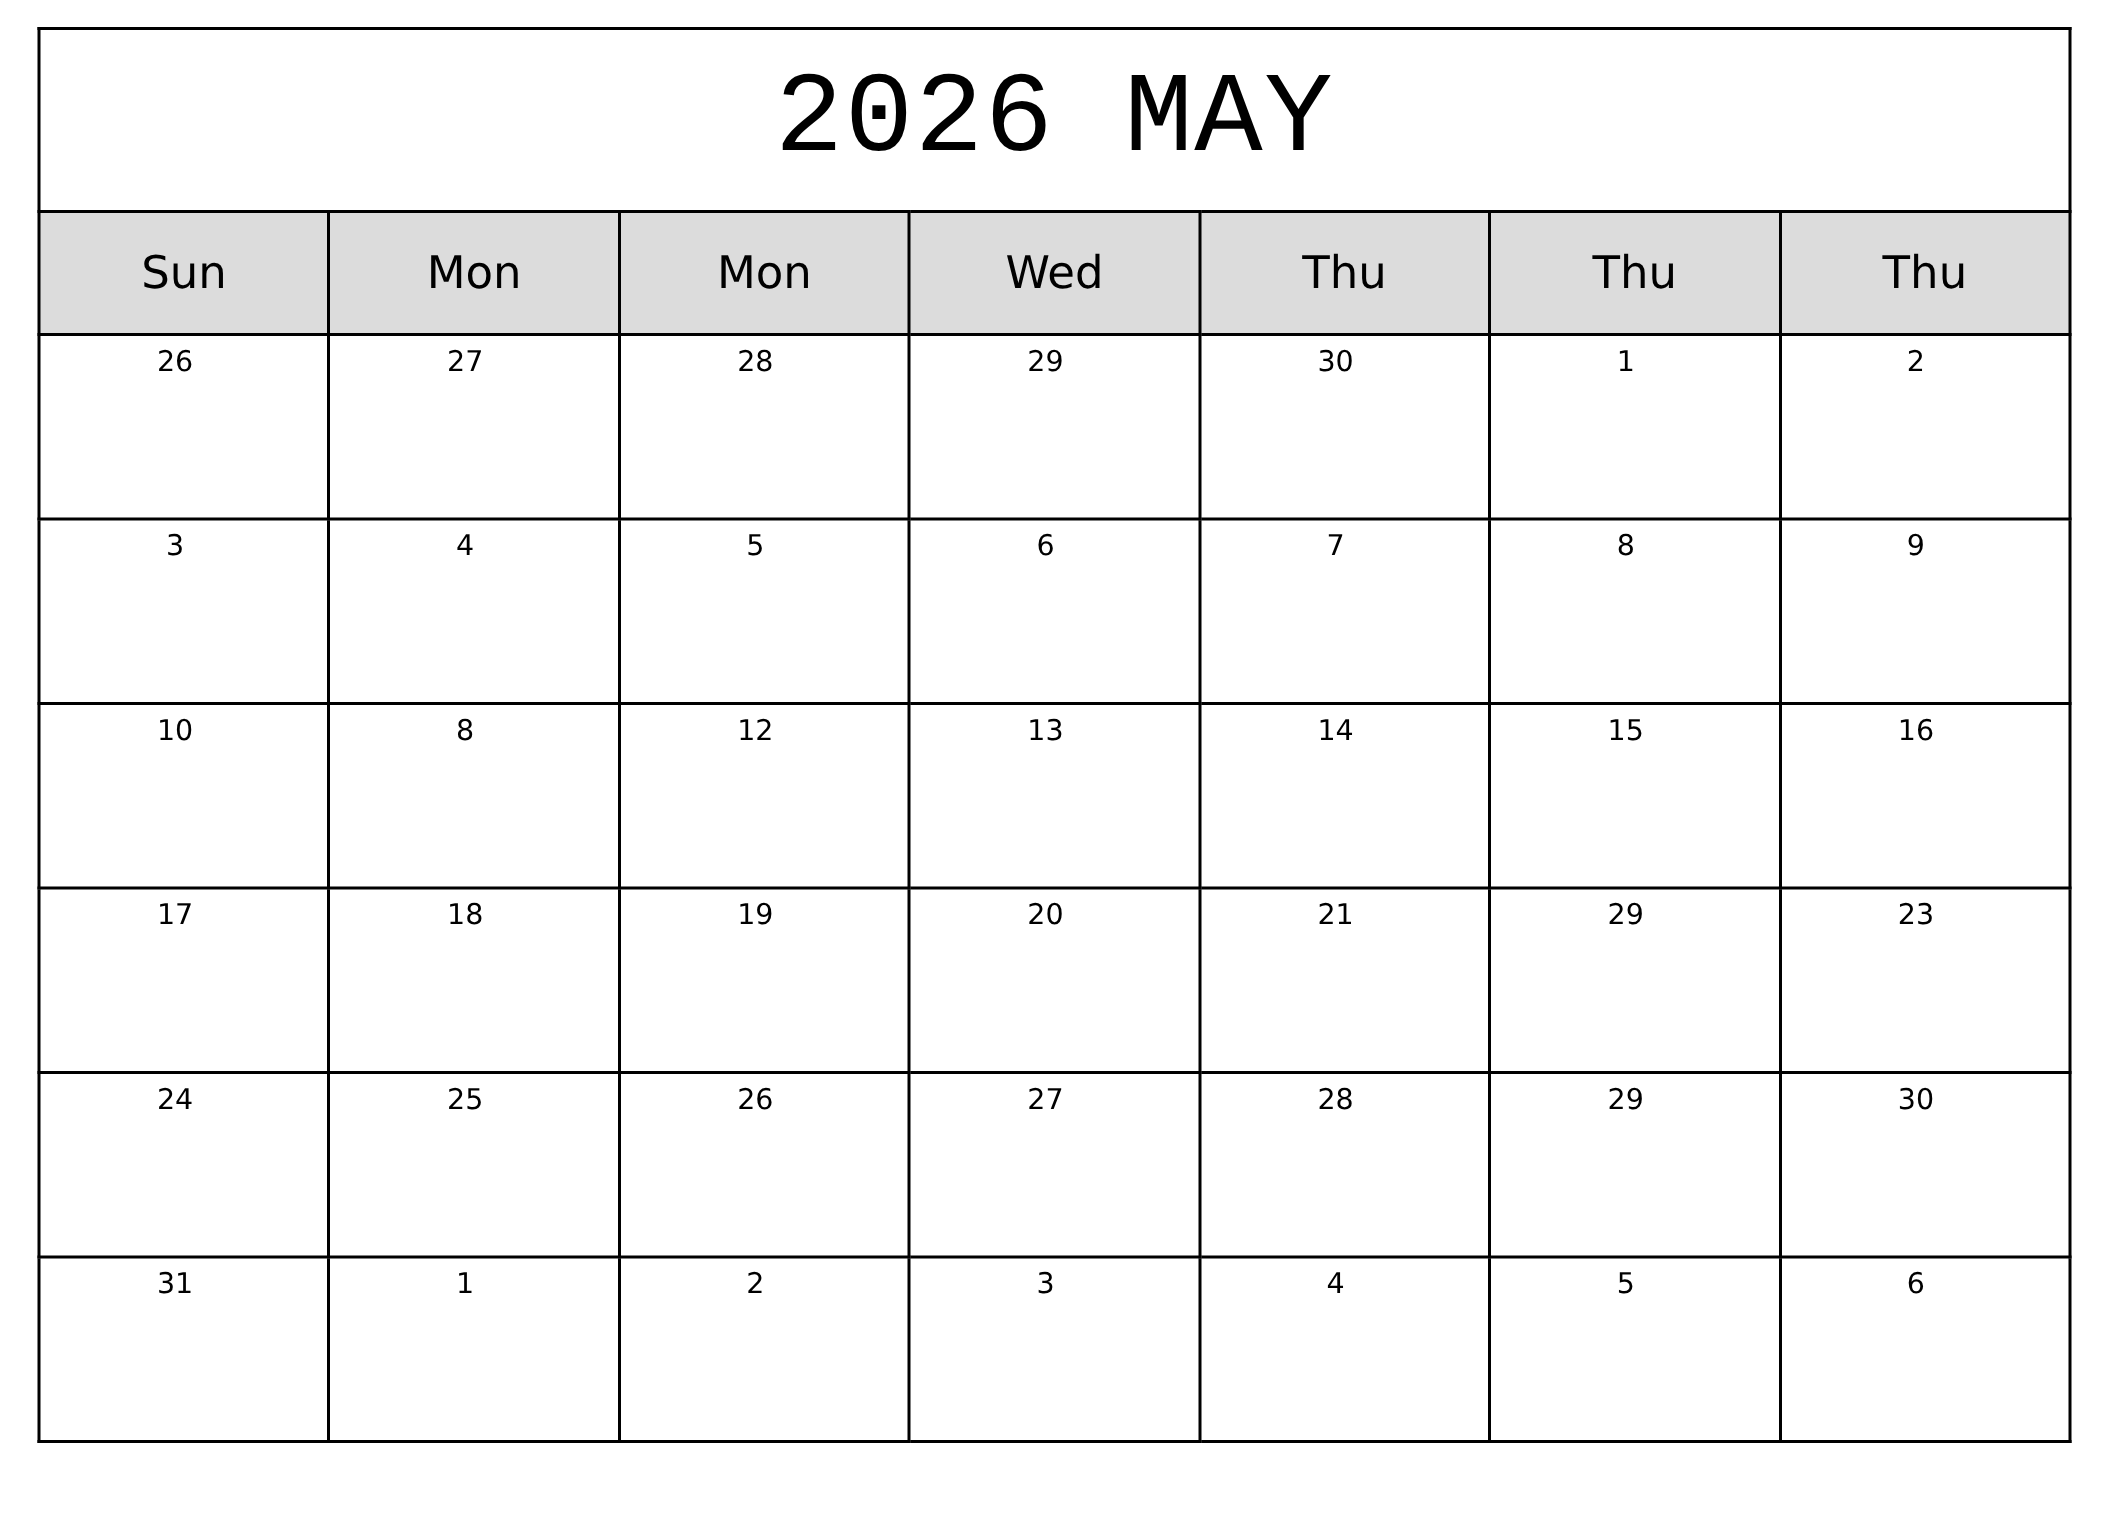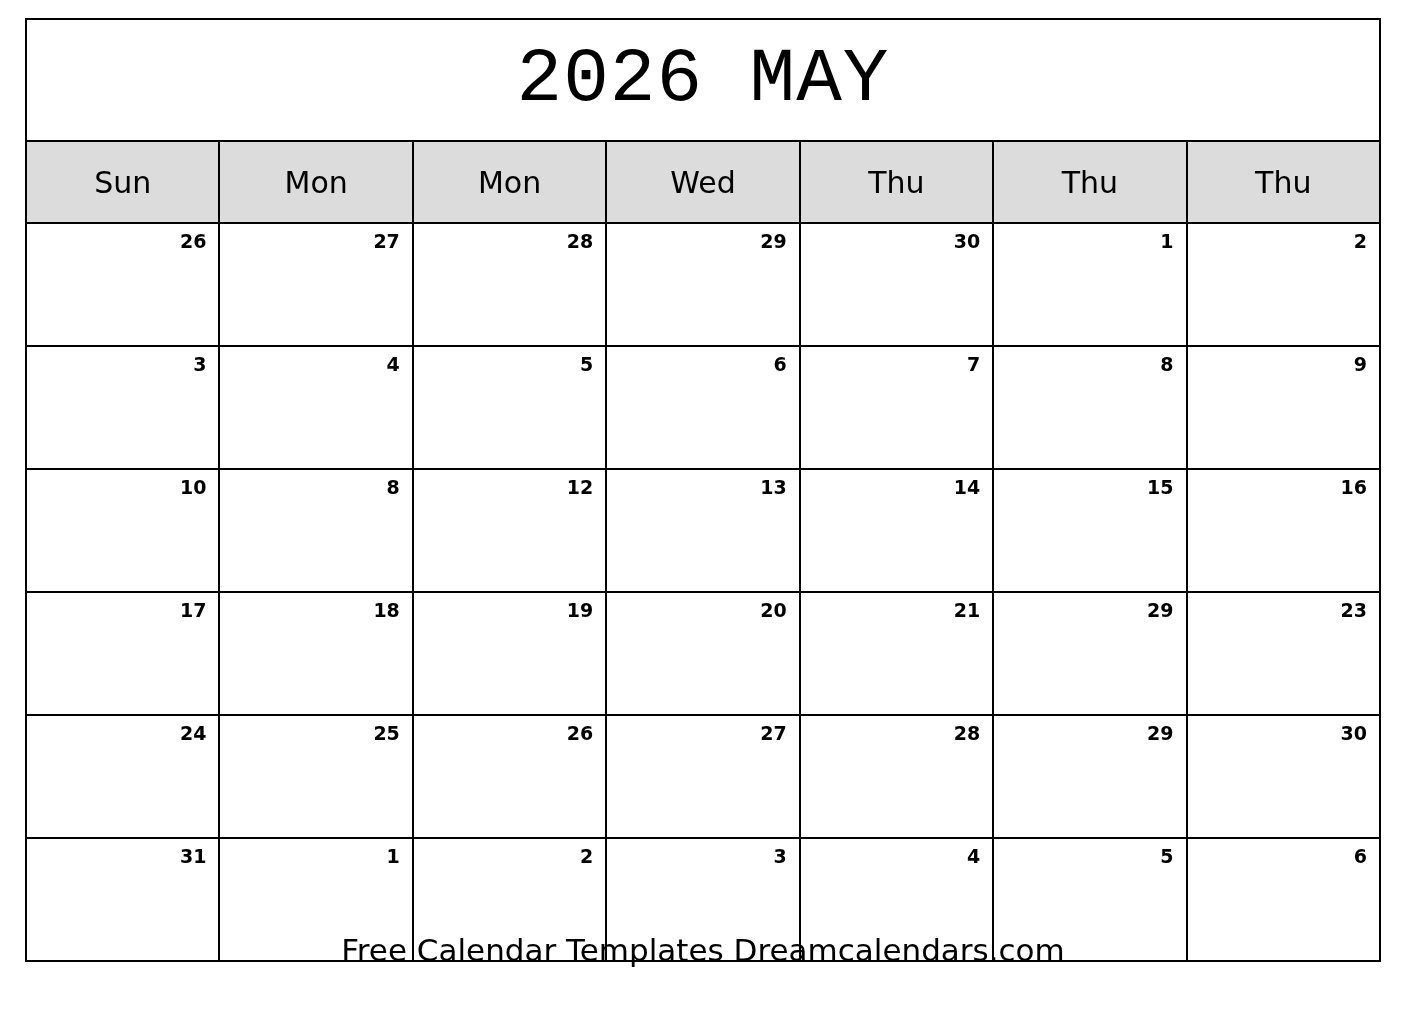--- a/index.html
+++ b/index.html
@@ -64,23 +64,23 @@
   }
   table.calendar td {
     border: 2px solid #000000;
     height: 113px;
     vertical-align: top;
     background: #ffffff;
     padding: 8px 12px 0 0;
   }
   .daynum {
     display: block;
-    text-align: right;
+    text-align: center;
     font-size: 19px;
-    font-weight: bold;
+    font-weight: normal;
     line-height: 1;
     font-family: "DejaVu Sans", sans-serif;
   }
   .footer {
     position: absolute;
     left: 0;
     top: 932px;
     width: 1406px;
     text-align: center;
   }
@@ -249,17 +249,14 @@
               <span class="daynum">5</span>
             </td>
           <td>
               <span class="daynum">6</span>
             </td>
         </tr>
       </tbody>
     </table>
   </div>
 
-  <div class="footer">
-    <span class="footer-text">Free Calendar Templates </span><span class="footer-text brand">Dreamcalendars.com</span>
-  </div>
 
 </div>
 
 </body></html>

